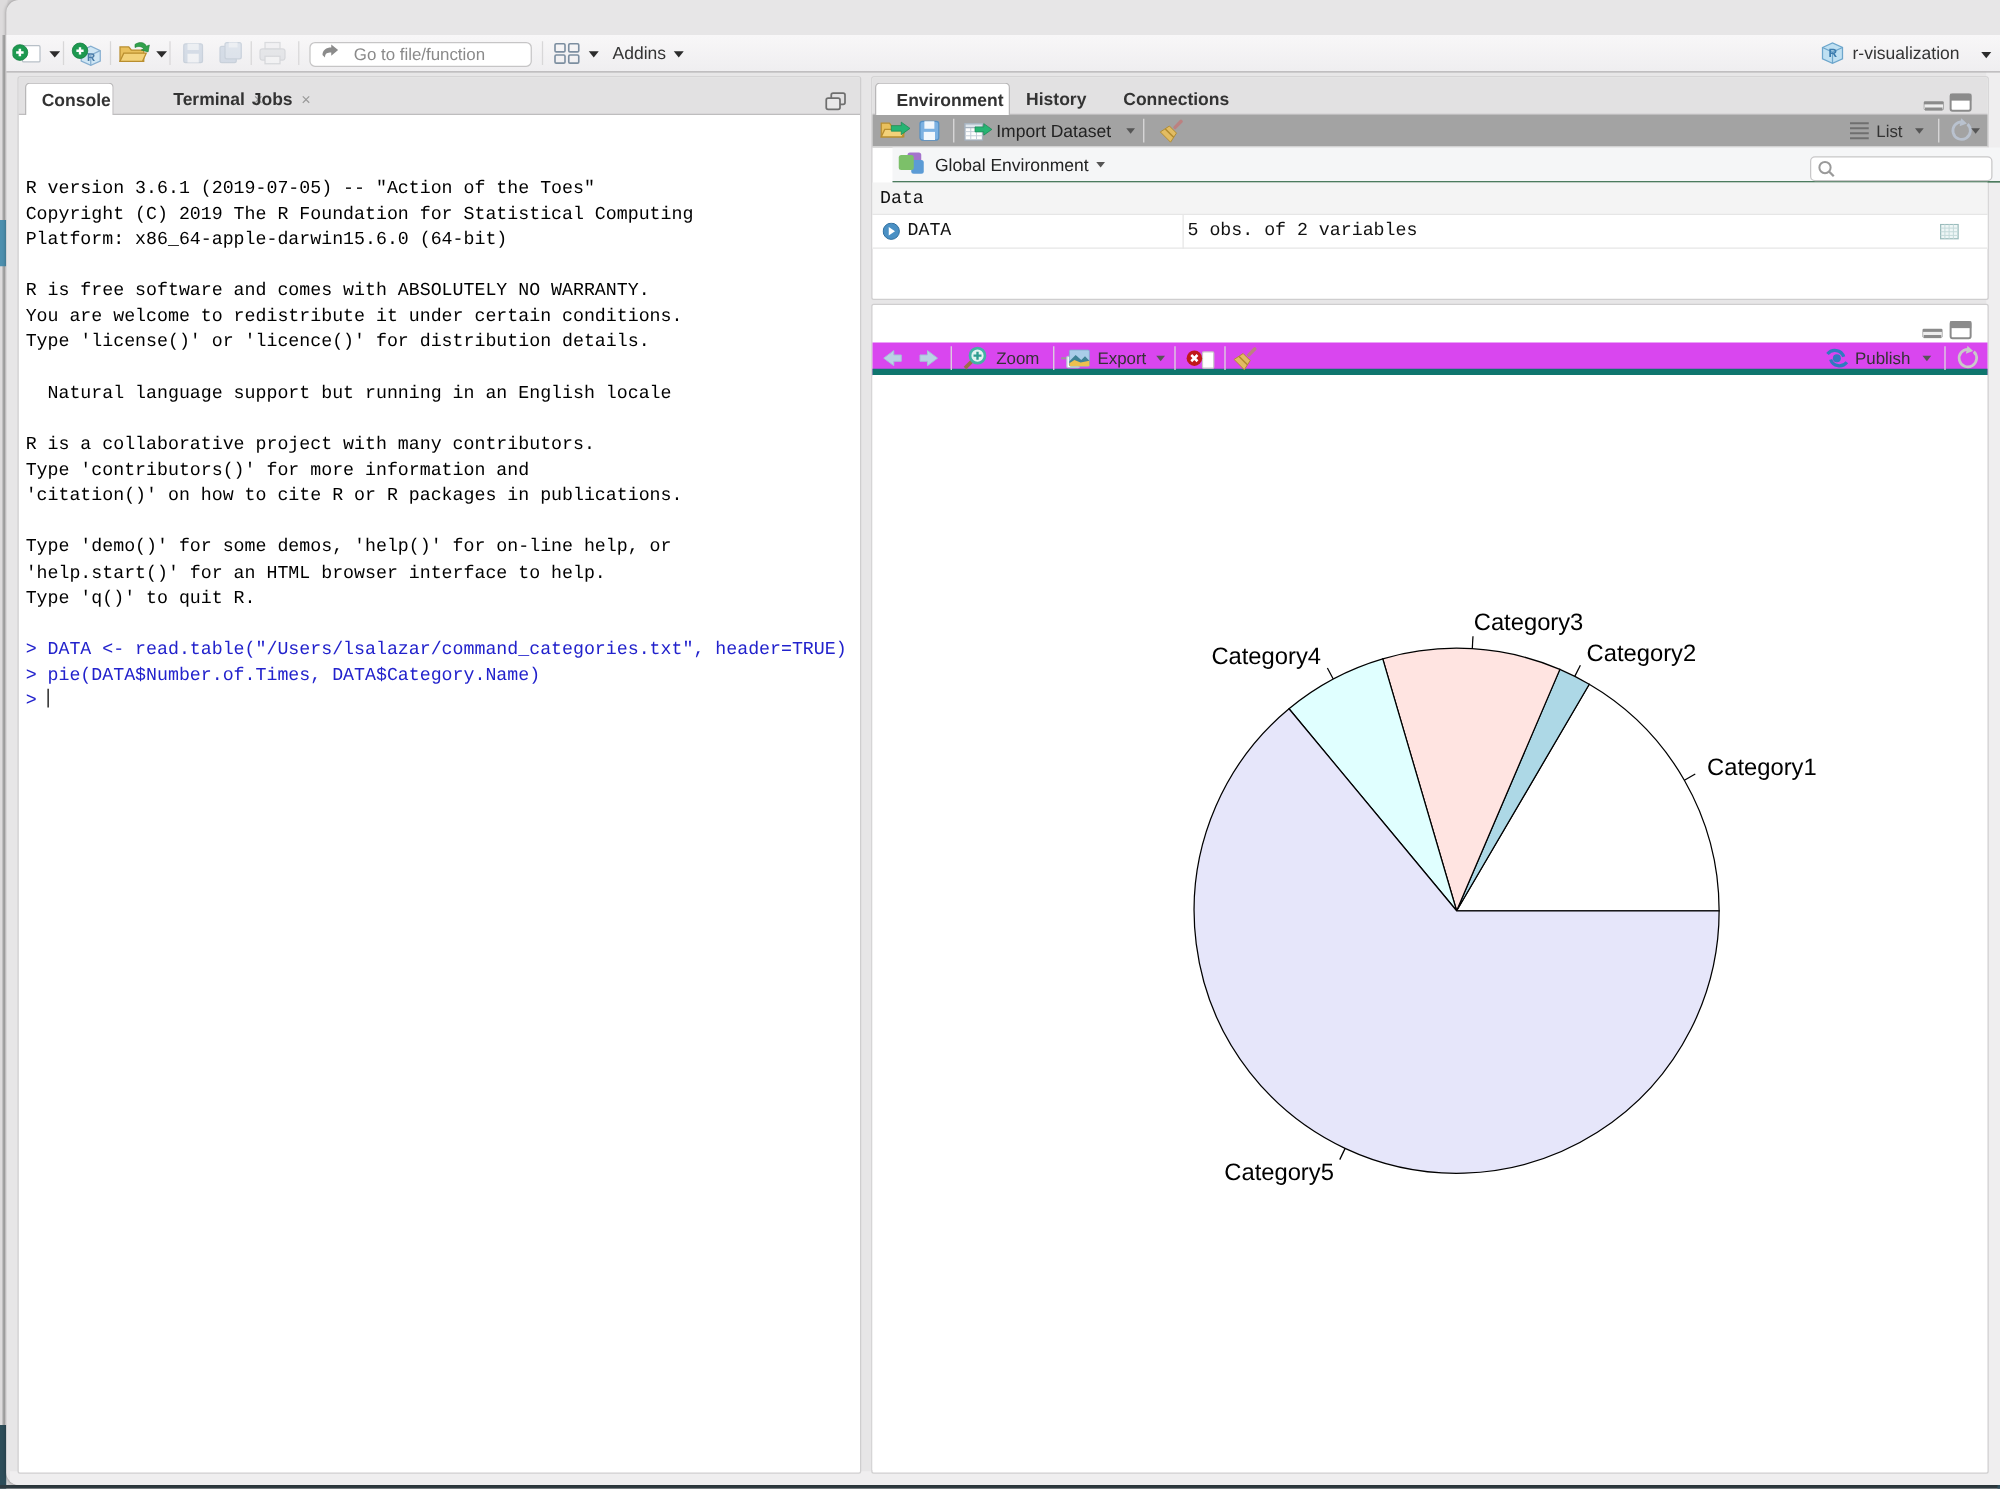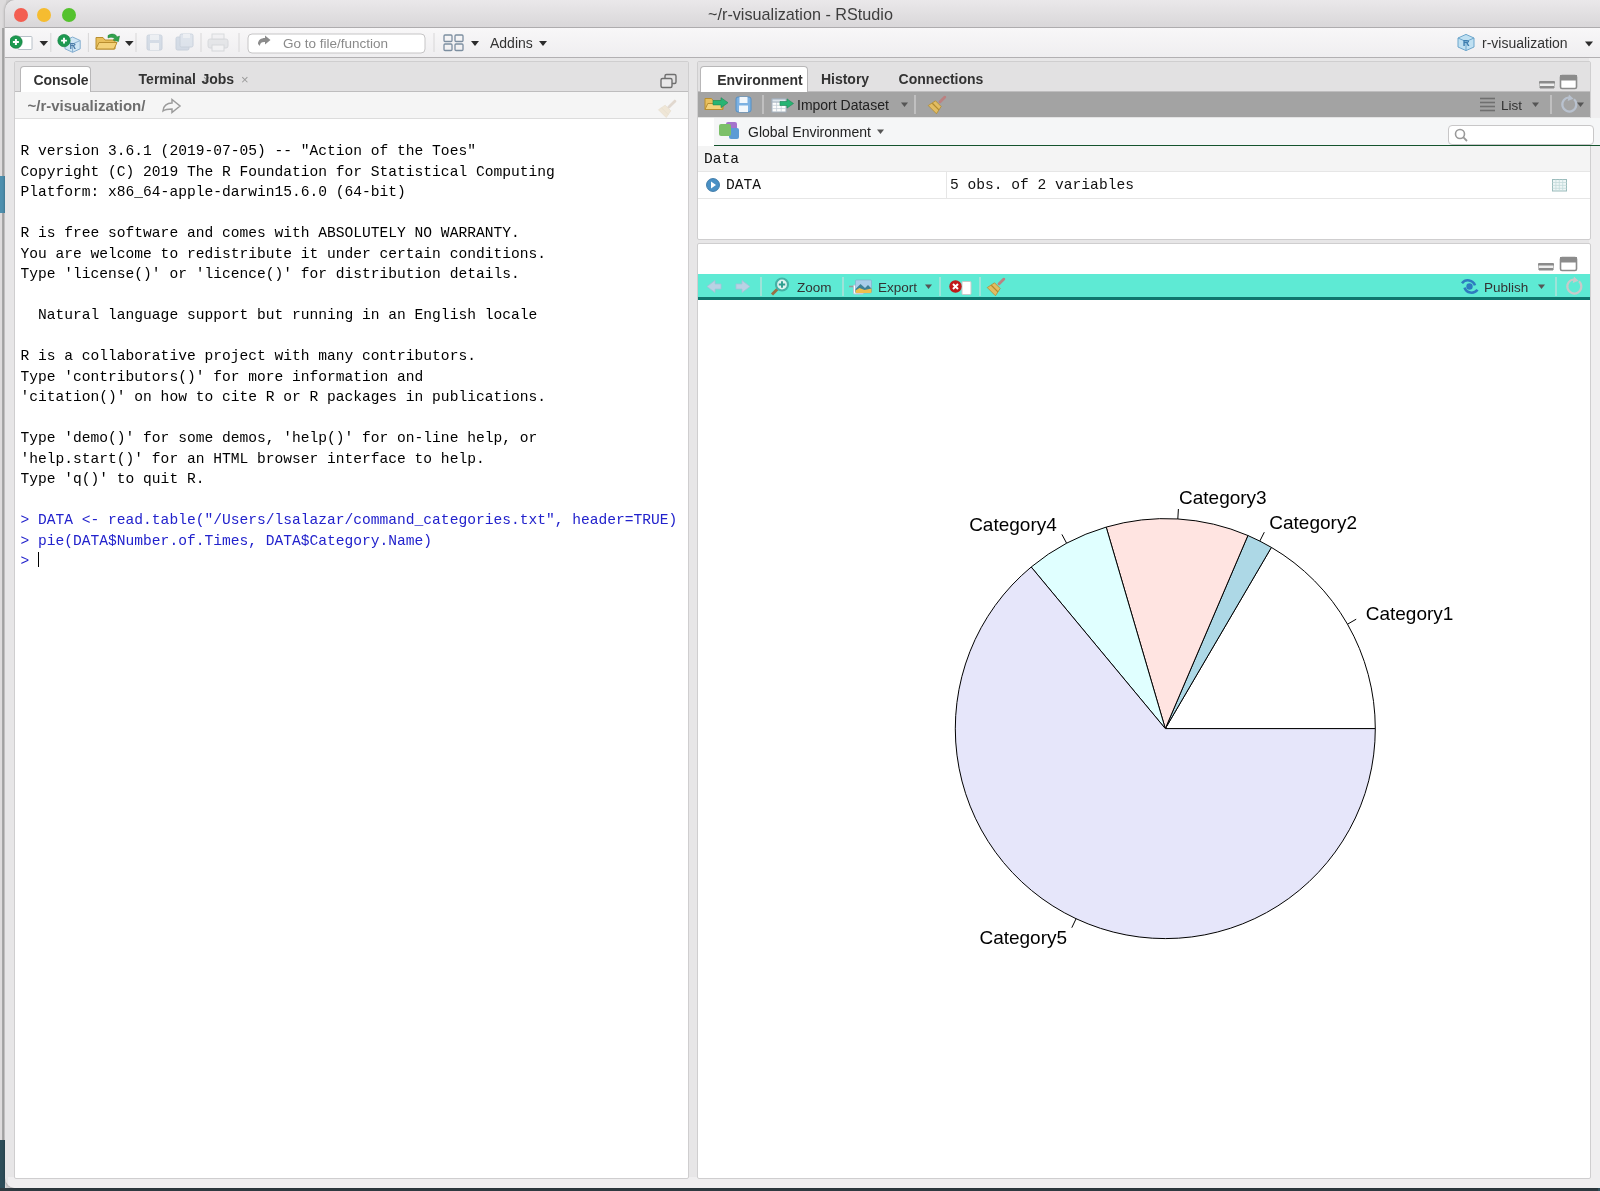--- a/index.html
+++ b/index.html
@@ -45,26 +45,20 @@
 <div class="abs" style="left:0;top:0;width:6px;height:1191px;background:#dddbdc;"></div>
 <div class="abs" style="left:2px;top:28px;width:2px;height:1120px;background:#a8a8a8;"></div>
 <div class="abs" style="left:0;top:176px;width:5px;height:37px;background:#4d8fae;"></div>
 <div class="abs" style="left:0;top:1140px;width:5px;height:51px;background:#2d4d59;"></div>
 <div class="abs" style="left:0;top:1188px;width:1600px;height:3px;background:#2f3b41;"></div>
 <div class="abs" style="left:1598px;top:1133px;width:2px;height:58px;background:#32525e;"></div>
 
 <div id="win">
   <div class="abs" style="left:1584px;top:57px;width:11px;height:1131px;background:#efeeef;"></div>
   <div class="abs" style="left:3px;top:1177px;width:1592px;height:11px;background:#efeeef;"></div>
-  <div id="titlebar">
-    <div class="light" style="left:9px;background:#f35e51;"></div>
-    <div class="light" style="left:31.5px;background:#f5bc30;"></div>
-    <div class="light" style="left:56.5px;background:#54c22e;"></div>
-    <div id="title-text">~/r-visualization - RStudio</div>
-  </div>
   <div id="toolbar">
     <svg width="1590" height="29" style="position:absolute;left:5px;top:0;">
 
       <g>
         <rect x="8" y="8.5" width="14" height="13" rx="1" fill="#fff" stroke="#b8c0c8"></rect>
         <circle cx="5.9" cy="14" r="6.3" fill="#1d9950" stroke="#0e7a3a" stroke-width="0.6"></circle>
         <path d="M2.9,14 h6 M5.9,11 v6" stroke="#fff" stroke-width="2"></path>
         <path d="M29.5,13 l8.6,0 -4.3,5 z" fill="#2b2b2b"></path>
       </g>
 
@@ -136,33 +130,20 @@
       <div class="tab active" style="left:5px;width:71px;">Console</div>
       <div class="tab" style="left:76px;width:98px;margin-left:35px;">Terminal <span class="tabx">×</span></div>
       <div class="tab" style="left:174px;width:73px;">Jobs <span class="tabx">×</span></div>
     </div>
     <svg width="669" height="30" style="position:absolute;left:0;top:0;">
       <g fill="none" stroke="#6f6f6f" stroke-width="1.4">
         <rect x="650" y="12.5" width="11" height="9" rx="1.5"></rect>
         <rect x="646" y="16.5" width="11" height="9" rx="1.5" fill="#e9e8e9"></rect>
       </g>
     </svg>
-    <div id="locbar">
-      <span style="position:absolute;left:13px;top:0;line-height:27px;font-size:15px;font-weight:700;color:#6e6e6e;">~/r-visualization/</span>
-      <svg width="30" height="29" style="position:absolute;left:144px;top:0;">
-        <path d="M4,19 c0,-5 4,-8 9,-8 l0,-3.5 8,6.5 -8,6.5 0,-3.5 c-4,0 -7,0.5 -9,2 z" fill="none" stroke="#9b9b9b" stroke-width="1.5"></path>
-      </svg>
-      <svg width="24" height="24" style="position:absolute;left:641px;top:4px;" opacity="0.18">
-        <g transform="rotate(45 12 12)">
-          <rect x="10.6" y="1" width="2.8" height="11" rx="1" fill="#8a5a2a"></rect>
-          <path d="M8,12 h8 l1.5,8 -11,0 z" fill="#d8a84e" stroke="#a87a28" stroke-width="0.7"></path>
-          <path d="M7.2,16.5 h9.6" stroke="#a87a28" stroke-width="0.8"></path>
-        </g>
-      </svg>
-    </div>
     <div id="console-text">R version 3.6.1 (2019-07-05) -- "Action of the Toes"
 Copyright (C) 2019 The R Foundation for Statistical Computing
 Platform: x86_64-apple-darwin15.6.0 (64-bit)
 
 R is free software and comes with ABSOLUTELY NO WARRANTY.
 You are welcome to redistribute it under certain conditions.
 Type 'license()' or 'licence()' for distribution details.
 
   Natural language support but running in an English locale
 
@@ -278,21 +259,21 @@
   <div class="panel" id="plots-panel" style="left:692px;top:243px;width:892px;height:934px;">
     <svg width="890" height="30" style="position:absolute;left:0;top:0;">
       <g>
         <rect x="840" y="19" width="16" height="7" rx="1" fill="#8b8b8b"></rect>
         <rect x="840.5" y="21.5" width="15" height="4" fill="#fff" opacity="0.85"></rect>
         <rect x="841" y="24" width="14" height="2.5" fill="#8b8b8b"></rect>
         <rect x="862.5" y="13.5" width="16" height="13" rx="1.5" fill="#fff" stroke="#8b8b8b" stroke-width="1.6"></rect>
         <rect x="862.5" y="13.5" width="16" height="4.5" fill="#8b8b8b" stroke="#8b8b8b"></rect>
       </g>
     </svg>
-    <div class="abs" id="plots-toolbar" style="left:0;top:30px;width:100%;height:26px;background:#5eead4;border-bottom:3px solid #0f766e;box-sizing:border-box;">
+    <div class="abs" id="plots-toolbar" style="left:0;top:30px;width:100%;height:26px;background:#d946ef;border-bottom:5px solid #0f766e;box-sizing:border-box;">
       <svg width="890" height="26" style="position:absolute;left:0;top:0;">
 
         <path d="M9,12.5 l8,-6 v3.5 h6 v5 h-6 v3.5 z" fill="#b9d2e4" stroke="#a5c2d8" stroke-width="0.8"></path>
         <path d="M52,12.5 l-8,-6 v3.5 h-6 v5 h6 v3.5 z" fill="#b9d2e4" stroke="#a5c2d8" stroke-width="0.8"></path>
         <line x1="63" y1="3" x2="63" y2="22" stroke="#dddcdd"></line>
 
         <g>
           <line x1="79.5" y1="15" x2="74" y2="20.5" stroke="#9a7045" stroke-width="3"></line>
           <circle cx="84" cy="10.5" r="6" fill="#dff3f0" stroke="#44b1a5" stroke-width="2.2"></circle>
           <path d="M80.8,10.5 h6.4 M84,7.3 v6.4" stroke="#2e9d8f" stroke-width="1.9"></path>

